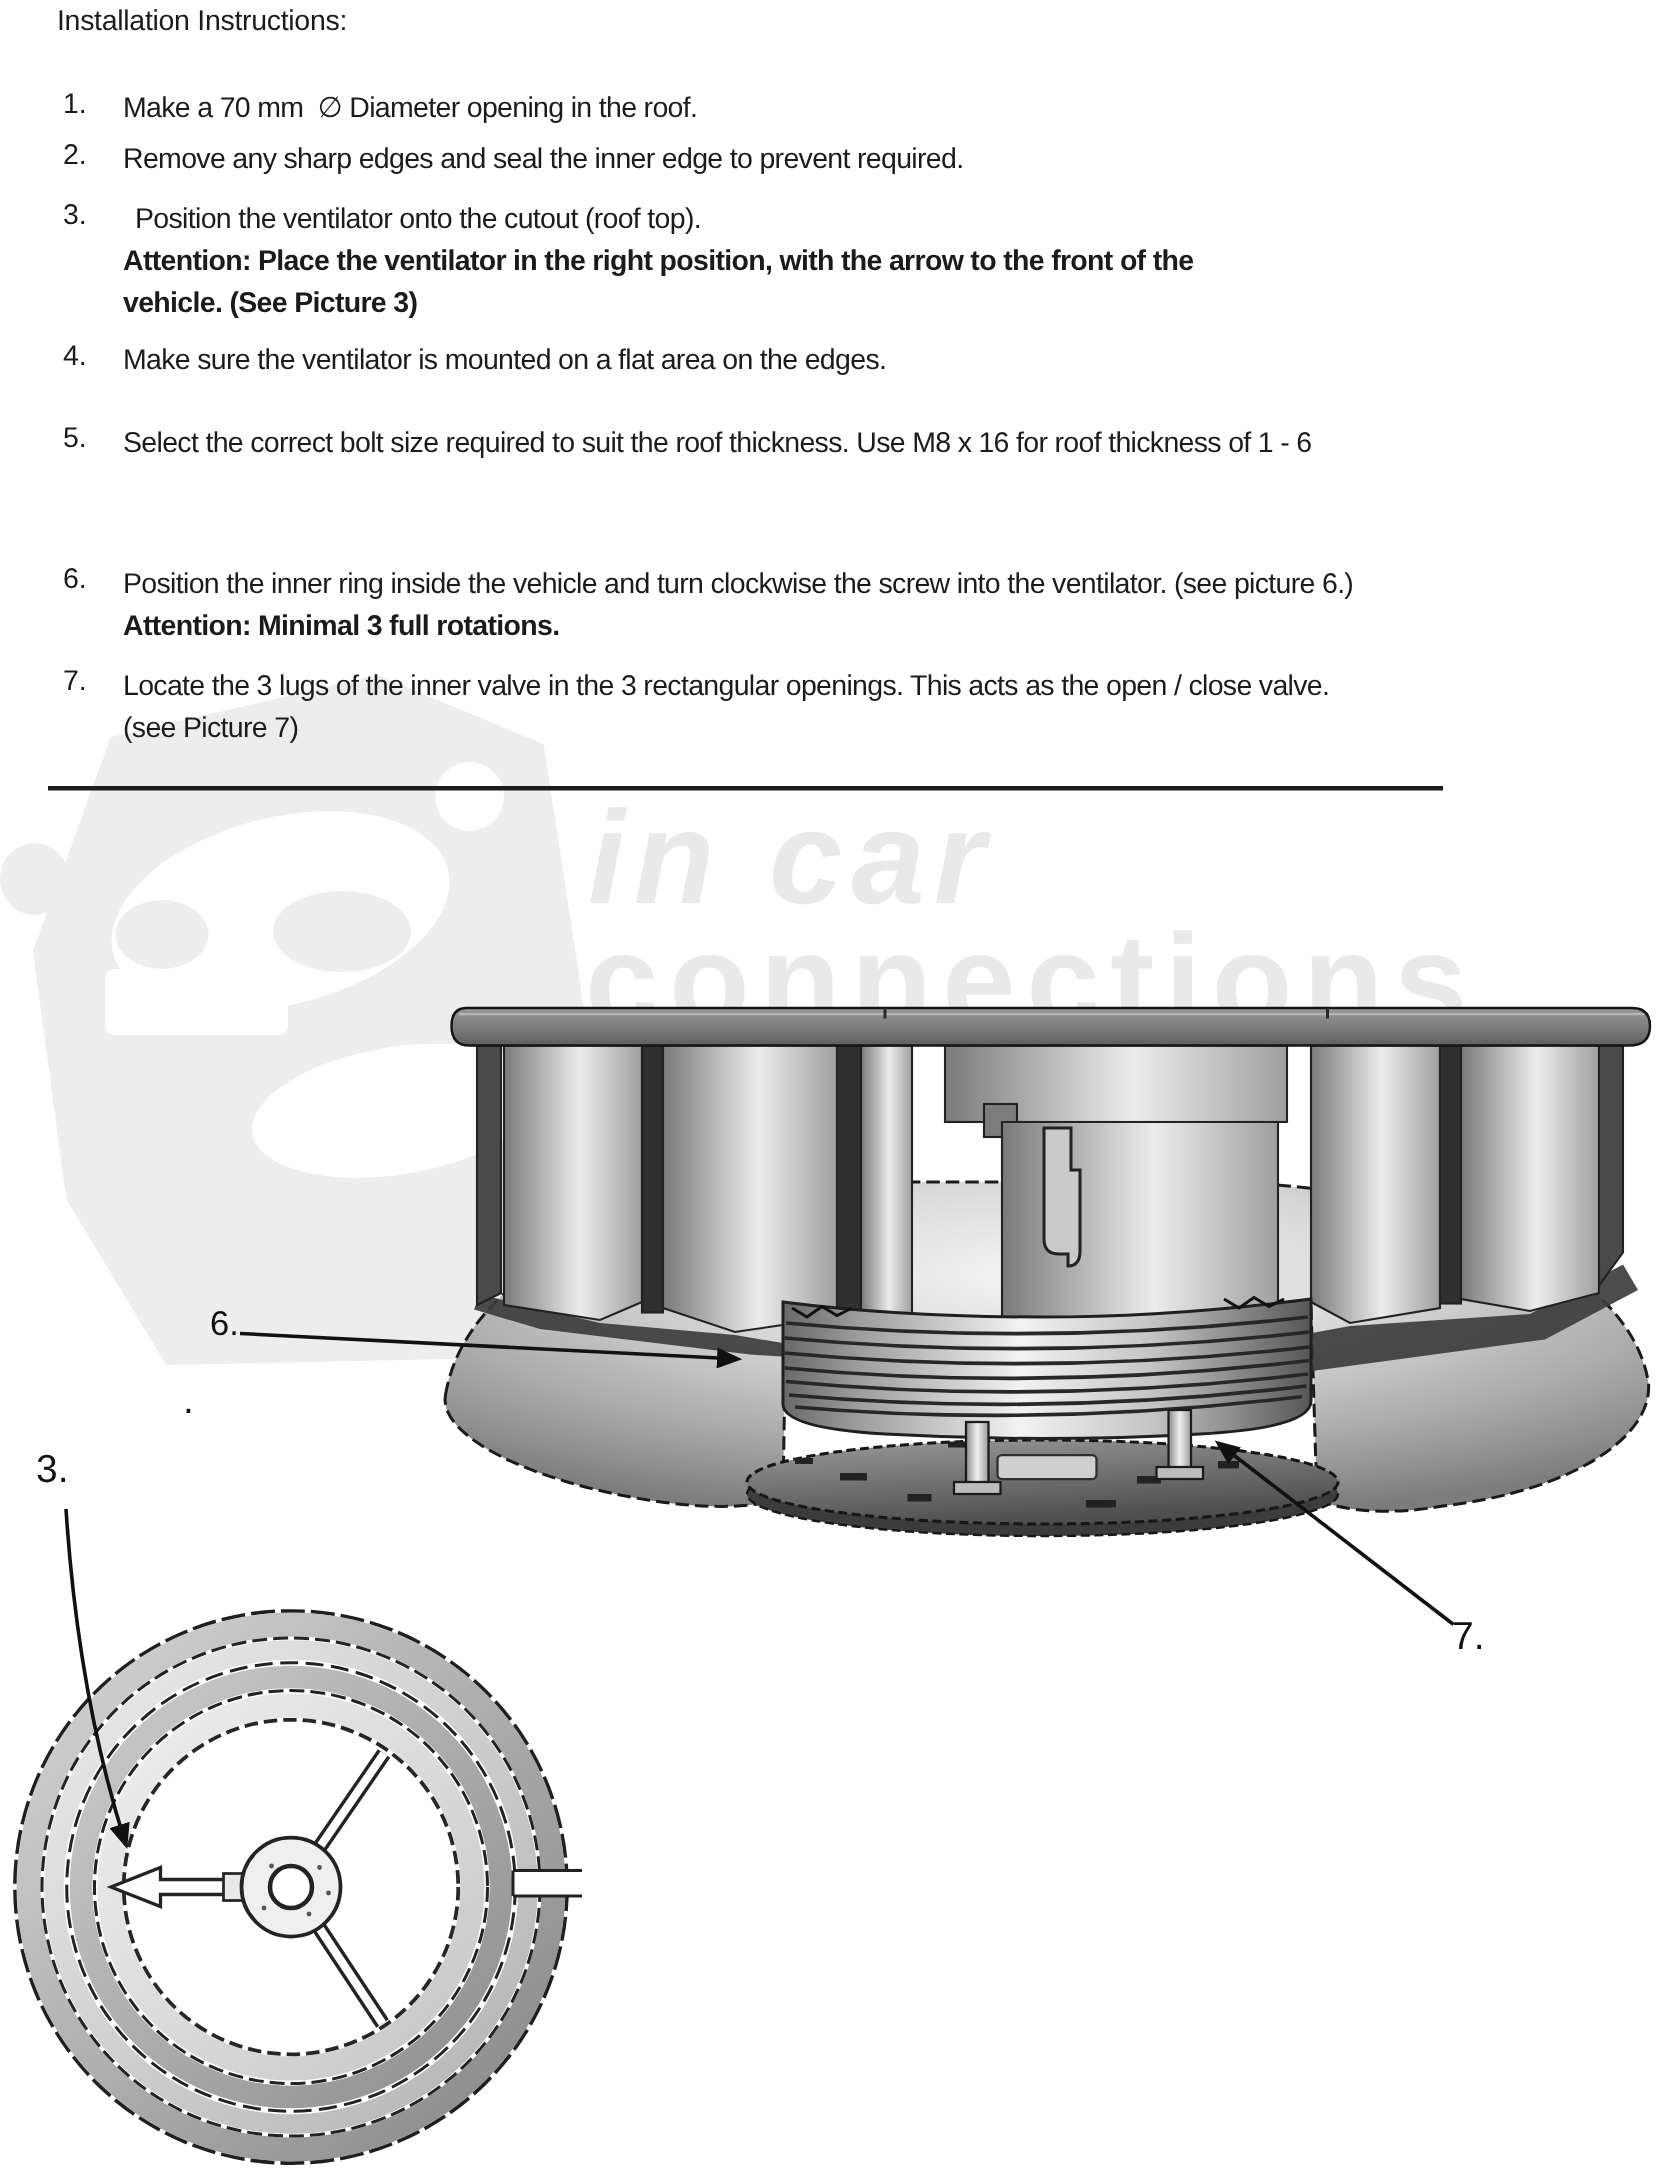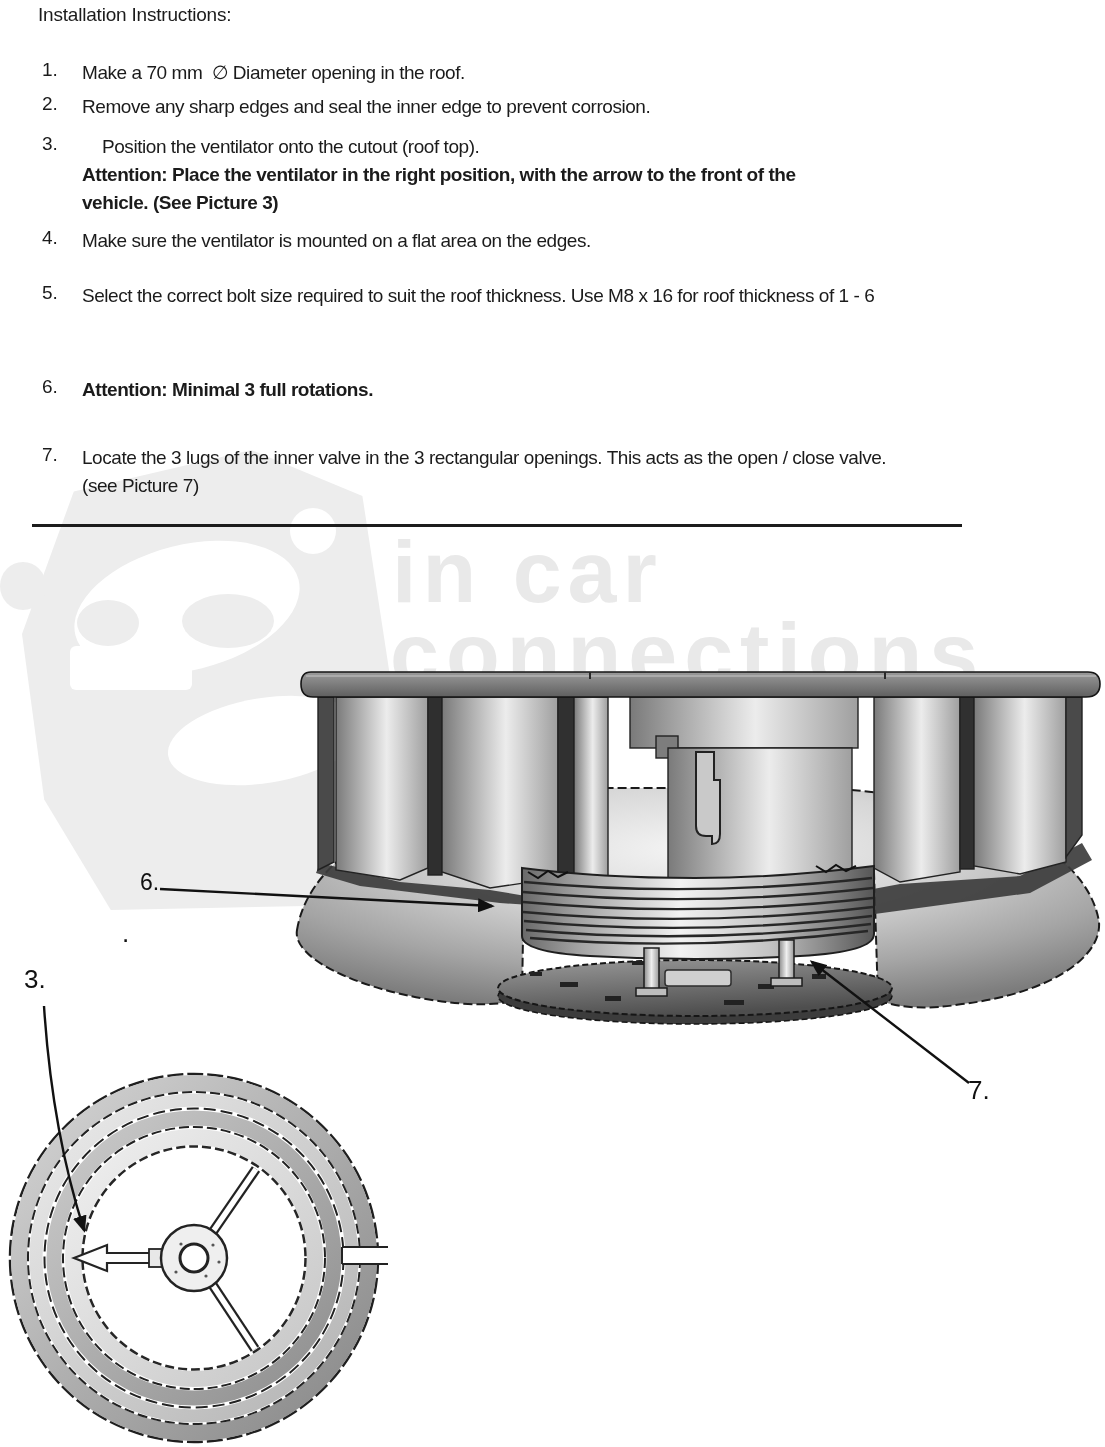--- a/index.html
+++ b/index.html
@@ -11,21 +11,21 @@
   .txt{position:absolute;z-index:3;}
   #title{left:38px;top:4px;font-size:19px;letter-spacing:-0.2px;}
   .item{position:absolute;left:42px;right:10px;z-index:3;}
   .item .num{position:absolute;left:0;top:0;font-size:19px;}
   .item .lines{margin-left:40px;}
   .line{font-size:19px;line-height:28px;letter-spacing:-0.45px;white-space:pre;}
   .attention{font-weight:bold;text-decoration-thickness:2px;text-underline-offset:3px;}
   #rule{position:absolute;left:32px;top:524px;width:930px;height:3px;background:#1c1c1c;z-index:3;}
   
   .wm{position:absolute;z-index:1;color:#e9e9e9;font-weight:bold;white-space:nowrap;}
-  #wm-line1{left:392px;top:521px;font-size:88px;letter-spacing:6px;}
+  #wm-line1{left:392px;top:521px;font-size:88px;letter-spacing:6px;font-style:italic;}
   #wm-line2{left:390px;top:603px;font-size:88px;letter-spacing:7px;text-align:right;}
   #wm-hex{position:absolute;left:22px;top:450px;width:370px;height:460px;background:#ededed;z-index:1;
     clip-path:polygon(62% 0%,92% 10%,100% 52%,84% 99%,24% 100%,6% 76%,0% 40%,14% 9%);}
   .wm-shape{position:absolute;border-radius:50%;}
   #wm-eye-left{position:absolute;left:0px;top:562px;width:46px;height:48px;background:#ededed;border-radius:50%;z-index:1;}
   
   .fig{position:absolute;z-index:2;}
   #fig-vent{left:260px;top:630px;}
   #fig-ring{left:0px;top:1058px;}
   #fig-leaders{left:0;top:0;z-index:4;pointer-events:none;}
@@ -57,28 +57,28 @@
   <div class="item" style="top:59px;">
     <span class="num">1.</span>
     <div class="lines">
         <div class="line">Make a 70 mm  ∅ Diameter opening in the roof.</div>
       </div>
   </div>
 
   <div class="item" style="top:93px;">
     <span class="num">2.</span>
     <div class="lines">
-        <div class="line">Remove any sharp edges and seal the inner edge to prevent corrosion.</div>
+        <div class="line">Remove any sharp edges and seal the inner edge to prevent required.</div>
       </div>
   </div>
 
   <div class="item" style="top:133px;">
     <span class="num">3.</span>
     <div class="lines">
-      <div class="line" style="margin-left:20px;">Position the ventilator onto the cutout (roof top).</div>
+      <div class="line" style="margin-left:8px;">Position the ventilator onto the cutout (roof top).</div>
       <div class="line attention">Attention: Place the ventilator in the right position, with the arrow to the front of the</div>
       <div class="line attention">vehicle. (See Picture 3)</div>
     </div>
   </div>
 
   <div class="item" style="top:227px;">
     <span class="num">4.</span>
     <div class="lines">
         <div class="line">Make sure the ventilator is mounted on a flat area on the edges.</div>
       </div>
@@ -87,20 +87,21 @@
   <div class="item" style="top:282px;">
     <span class="num">5.</span>
     <div class="lines">
       <div class="line">Select the correct bolt size required to suit the roof thickness. Use M8 x 16 for roof thickness of 1 - 6</div>
     </div>
   </div>
 
   <div class="item" style="top:376px;">
     <span class="num">6.</span>
     <div class="lines">
+      <div class="line">Position the inner ring inside the vehicle and turn clockwise the screw into the ventilator. (see picture 6.)</div>
       <div class="line attention">Attention: Minimal 3 full rotations.</div>
     </div>
   </div>
 
   <div class="item" style="top:444px;">
     <span class="num">7.</span>
     <div class="lines">
       <div class="line">Locate the 3 lugs of the inner valve in the 3 rectangular openings. This acts as the open / close valve.</div>
       <div class="line">(see Picture 7)</div>
     </div>

